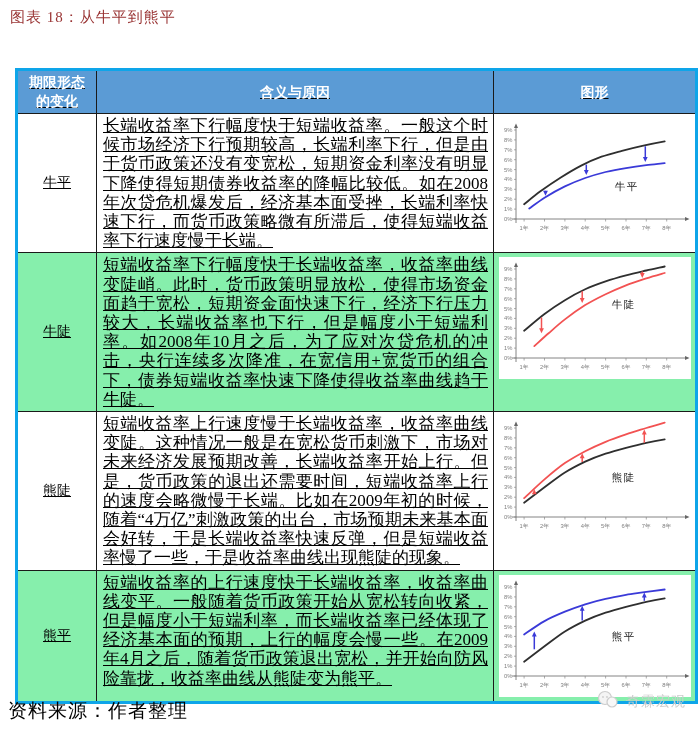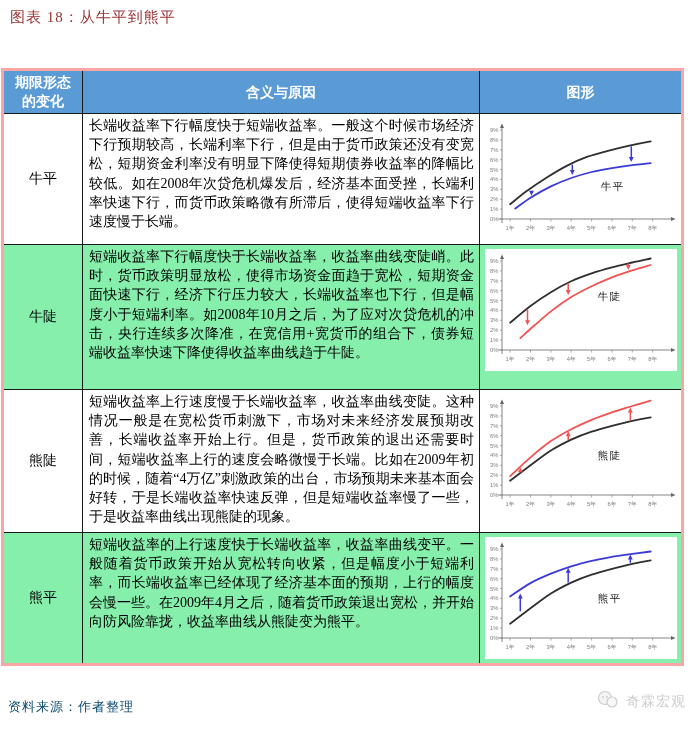--- a/index.html
+++ b/index.html
@@ -1,32 +1,32 @@
 <!DOCTYPE html>
 <html><head>
 <meta charset="utf-8">
 <style>
   html,body{margin:0;padding:0;background:#ffffff;}
   .page{position:relative;width:700px;height:736px;background:#ffffff;overflow:hidden;
         font-family:"Liberation Serif","DejaVu Serif",serif;}
   .doc-title{position:absolute;left:10px;top:8px;font-size:15px;color:#993333;
              letter-spacing:1px;font-weight:500;}
-  table.main{position:absolute;left:1px;top:68px;width:680px;border-collapse:collapse;
-             border:3px solid #fca5a5;table-layout:fixed;}
+  table.main{position:absolute;left:15px;top:68px;width:680px;border-collapse:collapse;
+             border:3px solid #0ea5e9;table-layout:fixed;text-decoration:underline;}
   table.main td,table.main th{border:1px solid #1a1a1a;overflow:hidden;}
   th.hdr{background:#5b9bd5;color:#ffffff;font-size:14px;font-weight:bold;
          text-align:center;vertical-align:middle;white-space:pre-line;line-height:19px;
          font-family:"Liberation Sans","DejaVu Sans",sans-serif;}
   td.term{font-size:14px;text-align:center;vertical-align:middle;color:#000;}
-  td.desc{font-size:14px;line-height:19.2px;text-align:justify;vertical-align:top;
+  td.desc{font-size:17px;line-height:19.2px;text-align:justify;vertical-align:top;
           padding:2px 5px 2px 6px;color:#000;}
   td.graph{vertical-align:top;text-align:center;padding:0;}
   tr.alt td{background:#86efac;}
   .chartbox{display:inline-block;margin-top:4px;width:192px;height:122px;background:#fff;}
-  .source-line{position:absolute;left:8px;top:698px;font-size:13px;color:#0c4a6e;letter-spacing:1px;}
+  .source-line{position:absolute;left:8px;top:698px;font-size:19px;color:#000000;letter-spacing:1px;}
   .watermark{position:absolute;right:14px;top:690px;display:flex;align-items:center;gap:4px;
              color:#cccccc;font-size:14px;letter-spacing:1px;}
   .wm-icon{display:inline-block;}
   .col-term{width:80px;} .col-desc{width:397px;} .col-graph{width:203px;}
   .h-hdr{height:44px;} .h-r0{height:128px;} .h-r1{height:145px;} .h-r2{height:143px;} .h-r3{height:132px;}
 </style>
 </head>
 <body>
 
 <div class="page">

